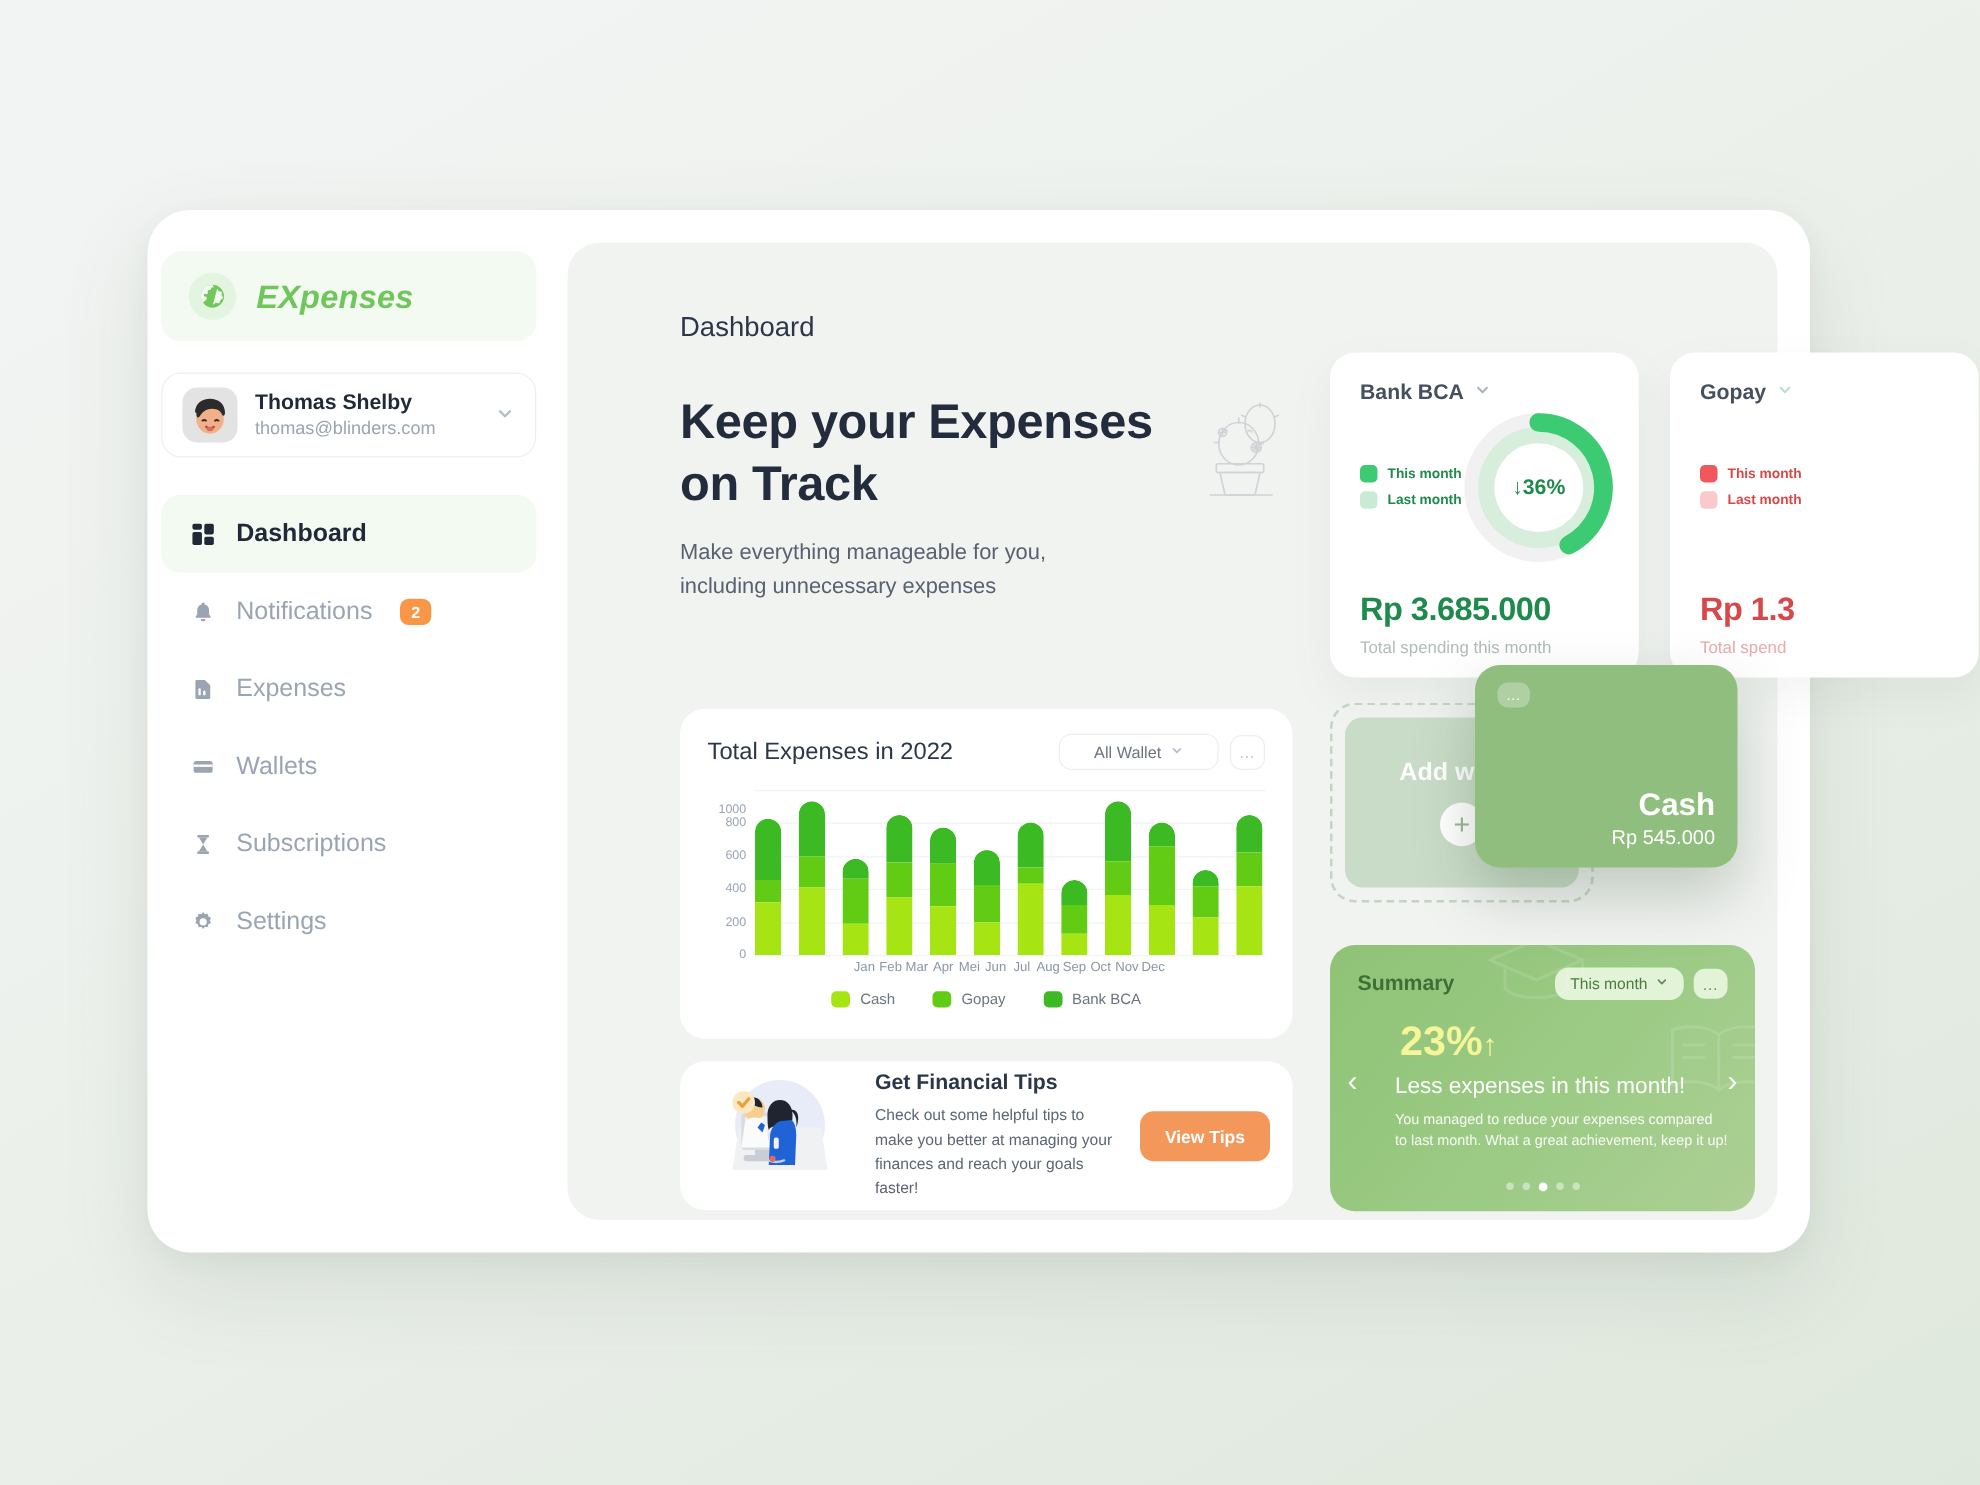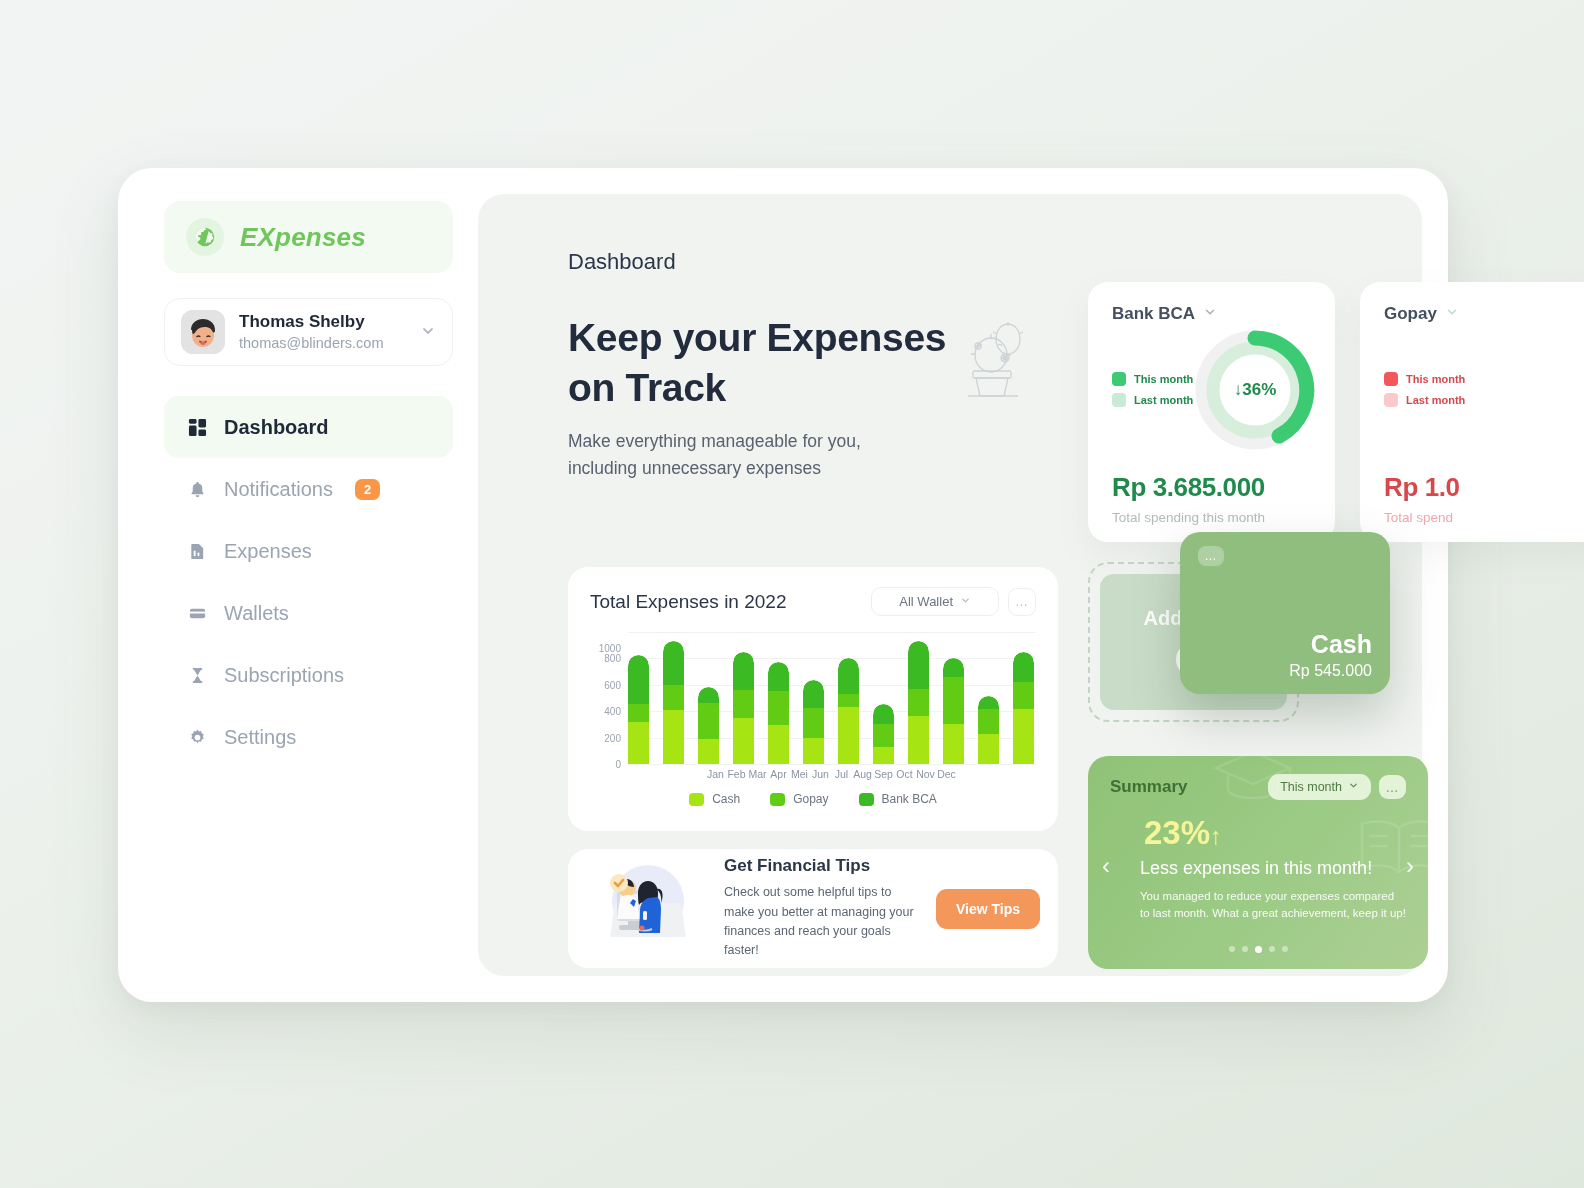--- a/index.html
+++ b/index.html
@@ -24,22 +24,21 @@
     border-radius: 34px;
     box-shadow: 0 28px 70px rgba(90,110,90,.13), 0 6px 20px rgba(90,110,90,.06);
     display: flex;
     overflow: visible;
   }
 
   
   #sidebar {
     width: 336px;
     flex: 0 0 336px;
-    padding: 33px 25px 0 22px;
-    margin-left: 24px;
+    padding: 33px 25px 0 11px;
   }
 
   .brand {
     height: 72px;
     border-radius: 16px;
     background: #f2faf1;
     display: flex;
     align-items: center;
     padding: 0 22px;
     gap: 16px;
@@ -655,21 +654,21 @@
           <div class="lm-row">
             <span class="lm-sw" style="background:#f2575b"></span>
             <span class="lm-tx red-txt">This month</span>
           </div>
           <div class="lm-row">
             <span class="lm-sw" style="background:#fbc9cb"></span>
             <span class="lm-tx red-txt">Last month</span>
           </div>
         </div>
       </div>
-      <div class="stat-amount red-txt">Rp 1.0</div>
+      <div class="stat-amount red-txt">Rp 1.3</div>
       <div class="stat-sub red-sub">Total spend</div>
     </div>
 
     <div id="add-wallet">
       <div class="aw-inner">
         <span class="aw-label">Add wallet</span>
         <span class="aw-plus">+</span>
       </div>
     </div>
 

